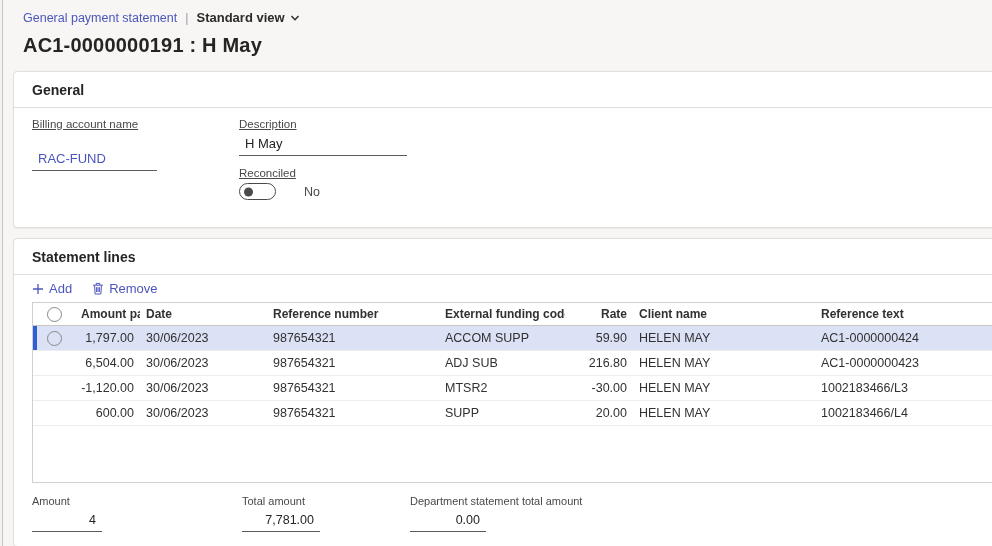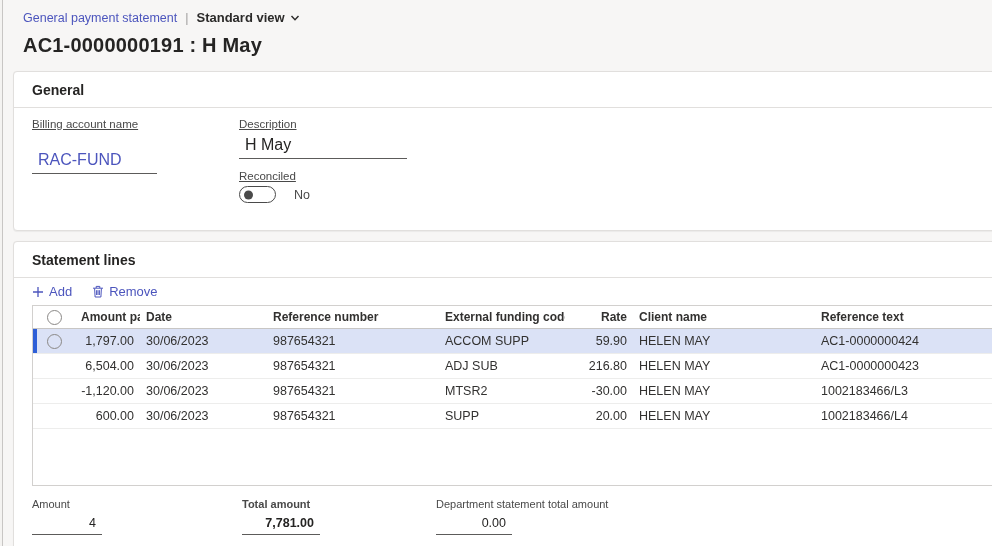--- a/index.html
+++ b/index.html
@@ -42,28 +42,28 @@
   }
 
   
   .general-body { display: flex; padding: 10px 18px 16px; }
   .gen-col1 { width: 207px; }
   .gen-col2 { }
   .group-label { font-size: 11.5px; font-weight: 700; color: #252423; margin-bottom: 12px; }
   .field { margin-bottom: 11px; }
   .field-label { font-size: 11.5px; color: #494949; margin-bottom: 4px; white-space: nowrap; text-decoration: underline; }
   .field-value {
-    font-size: 16px; color: #252423;
+    font-size: 13px; color: #252423;
     border-bottom: 1px solid #5c5b5a;
     padding: 2px 0 4px 6px;
   }
   .field-value.link { color: #4c55bd; }
   .w-billing { width: 125px; margin-top: 19px; }
   .w-desc { width: 168px; }
-  .toggle-row { display: flex; align-items: center; gap: 18px; }
+  .toggle-row { display: flex; align-items: center; gap: 28px; }
   .toggle {
     width: 37px; height: 17px;
     border: 1.5px solid #4a4a4a; border-radius: 10px;
     position: relative; cursor: pointer; background: #fff;
   }
   .toggle-knob {
     width: 9px; height: 9px; border-radius: 50%; background: #4a4a4a;
     position: absolute; left: 4px; top: 50%; transform: translateY(-50%);
   }
   .toggle-state { font-size: 12.5px; color: #494949; }
@@ -105,22 +105,22 @@
 
   
   .totals { display: flex; padding: 12px 18px 14px; }
   .tf { position: relative; }
   .tf-label { font-size: 11px; color: #494949; white-space: nowrap; margin-bottom: 5px; }
   .tf-value {
     font-size: 12.5px; color: #252423; text-align: right;
     border-bottom: 1px solid #5c5b5a; padding: 1px 6px 4px 0;
   }
   .tf1 { width: 70px; }
-  .tf2 { width: 78px; margin-left: 140px; font-weight: bold; }
-  .tf3 { width: 76px; margin-left: 116px; }
+  .tf2 { width: 78px; margin-left: 140px; }
+  .tf3 { width: 76px; margin-left: 90px; }
 </style>
 </head>
 <body>
 
 <div class="page">
 
   <div class="topbar">
     <a class="breadcrumb-link">General payment statement</a>
     <span class="crumb-sep">|</span>
     <span class="view-selector">

